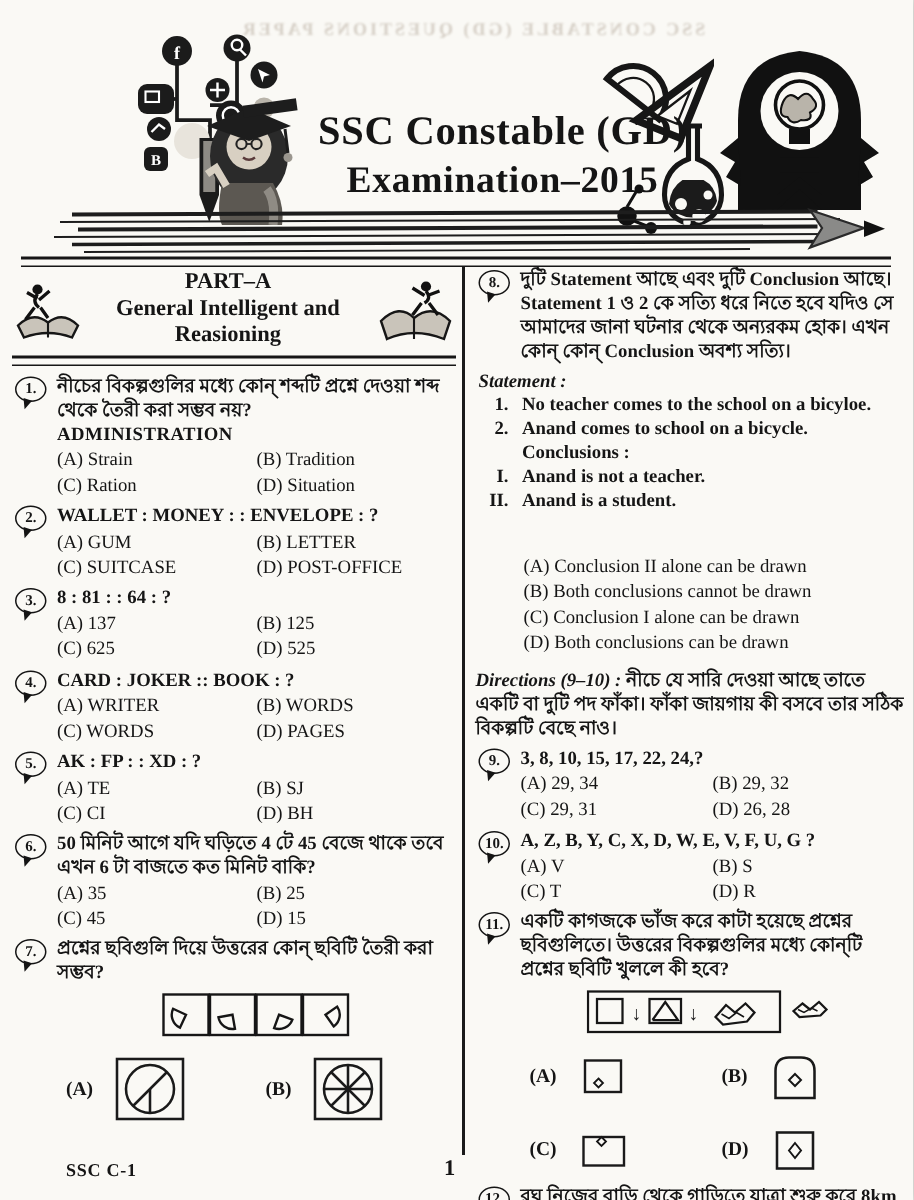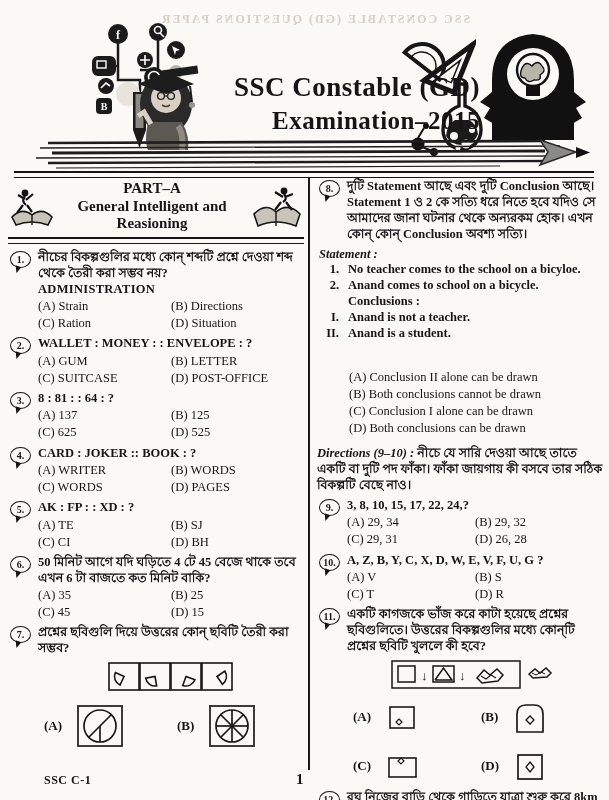--- a/index.html
+++ b/index.html
@@ -4,21 +4,21 @@
 <style>
   html,body{margin:0;padding:0;background:#d8d6d1;}
   .page{position:relative;width:609px;height:800px;background:#faf9f5;overflow:hidden;
         font-family:"Liberation Serif", serif;color:#151515;
         box-shadow:0 0 6px rgba(0,0,0,.4);}
   
   .bleed-text{position:absolute;top:12px;left:150px;width:330px;text-align:center;
         transform:scaleX(-1);color:rgba(155,140,120,.38);filter:blur(.7px);
         font-weight:bold;font-size:12px;letter-spacing:2px;}
   .hdr-graphic{position:absolute;}
-  .title-block{position:absolute;left:190px;top:72px;width:290px;text-align:right;z-index:3;}
+  .title-block{position:absolute;left:190px;top:72px;width:290px;text-align:center;z-index:3;}
   .title-line1{font-size:27px;font-weight:bold;letter-spacing:.5px;}
   .title-line2{font-size:25px;font-weight:bold;margin-top:4px;letter-spacing:.5px;}
   .banner{position:absolute;left:0;top:138px;width:609px;height:34px;}
   .rule-double{position:absolute;left:14px;top:171px;width:580px;height:4px;
         border-top:2.5px solid #161616;border-bottom:1.2px solid #161616;}
   
   .divider{position:absolute;left:308px;top:178px;height:592px;width:1.6px;background:#1a1a1a;}
   .col{position:absolute;top:179px;font-size:12.5px;line-height:1.27;}
   .col-left{left:8px;width:296px;}
   .col-right{left:317px;width:286px;}
@@ -196,21 +196,21 @@
       </svg>
     </div>
     <div class="part-rule"></div>
 
     <div class="q">
       <div class="qnum">1.</div>
       <div class="qtext">নীচের বিকল্পগুলির মধ্যে কোন্ শব্দটি প্রশ্নে দেওয়া শব্দ থেকে তৈরী করা সম্ভব নয়?</div>
       <div class="qword">ADMINISTRATION</div>
       <div class="opts">
         <div class="opt">(A) Strain</div>
-        <div class="opt">(B) Directions</div>
+        <div class="opt">(B) Tradition</div>
         <div class="opt">(C) Ration</div>
         <div class="opt">(D) Situation</div>
       </div>
     </div>
 
 
     <div class="q">
       <div class="qnum">2.</div>
       <div class="qtext">WALLET : MONEY : : ENVELOPE : ?</div>
       <div class="opts">

